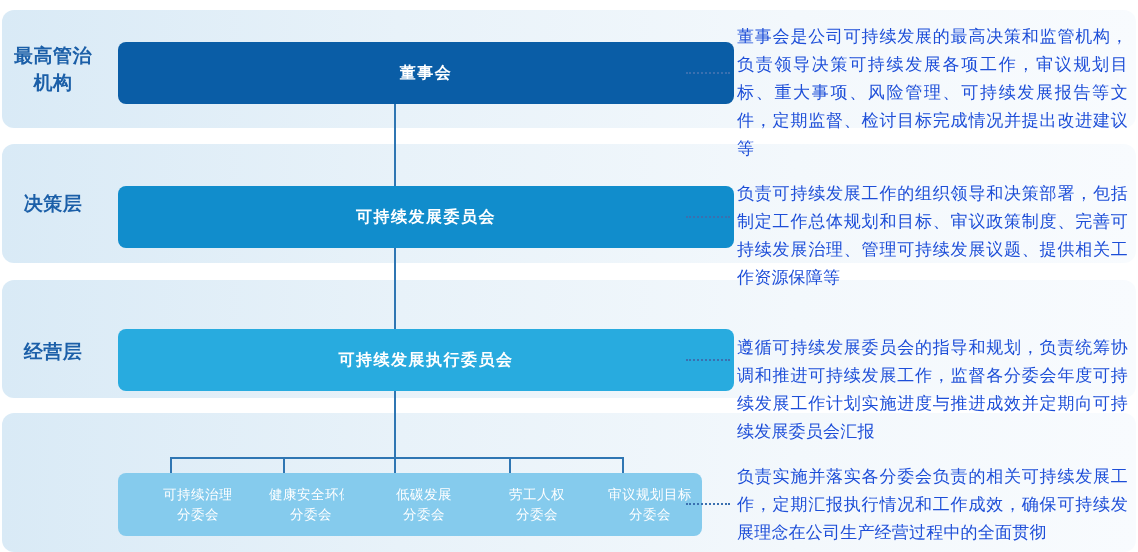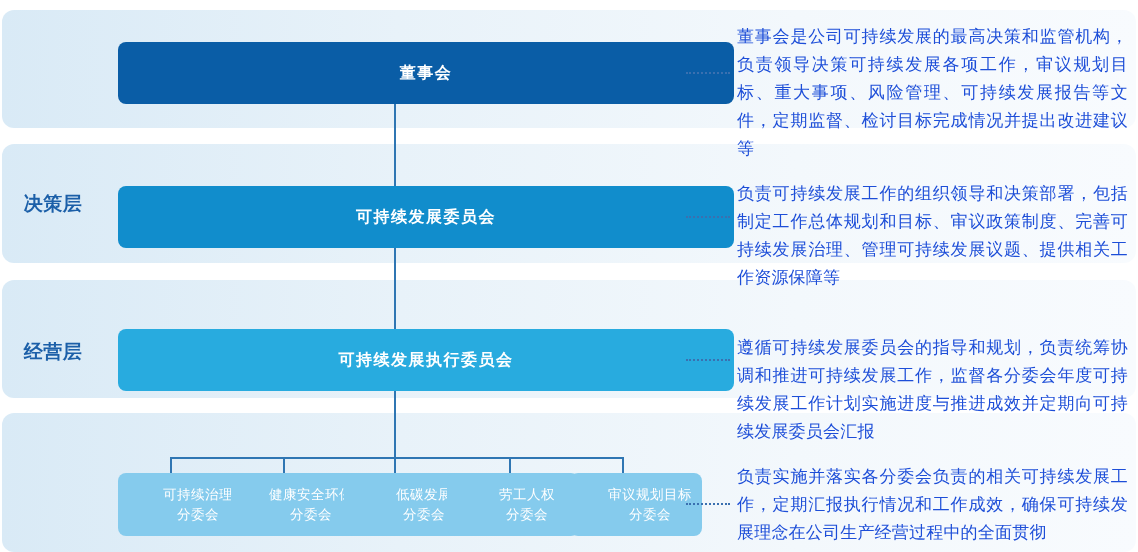--- a/index.html
+++ b/index.html
@@ -46,21 +46,21 @@
   .subbox{
     position:absolute;top:473px;width:104px;height:63px;
     border-radius:8px;background:#85cbed;
     display:flex;flex-direction:column;align-items:center;justify-content:center;
     color:#ffffff;font-size:13.5px;font-weight:400;line-height:20px;
     text-align:center;letter-spacing:.5px;padding-left:28px;
   }
   .subbox.s1{left:118px;}
   .subbox.s2{left:231px;}
   .subbox.s3{left:344px;}
-  .subbox.s4{left:447px;}
+  .subbox.s4{left:457px;}
   .subbox.s5{left:570px;}
   
   .conn{position:absolute;background:#2f76b3;}
   .conn.v1{left:394px;top:104px;width:2px;height:82px;}
   .conn.v2{left:394px;top:248px;width:2px;height:81px;}
   .conn.v3{left:394px;top:391px;width:2px;height:82px;}
   .conn.hbar{left:170px;top:457px;width:453px;height:2px;}
   .conn.d1{left:170px;top:457px;width:2px;height:16px;}
   .conn.d2{left:283px;top:457px;width:2px;height:16px;}
   .conn.d4{left:509px;top:457px;width:2px;height:16px;}
@@ -97,20 +97,23 @@
 
   <div class="conn v1"></div>
   <div class="conn v2"></div>
   <div class="conn v3"></div>
   <div class="conn hbar"></div>
   <div class="conn d1"></div>
   <div class="conn d2"></div>
   <div class="conn d4"></div>
   <div class="conn d5"></div>
 
+  <div class="level l1">
+      <span>最高管治机构</span>
+    </div>
   <div class="level l2">
       <span>决策层</span>
     </div>
   <div class="level l3">
       <span>经营层</span>
     </div>
 
   <div class="orgbox board">董事会</div>
   <div class="orgbox committee">可持续发展委员会</div>
   <div class="orgbox execcom">可持续发展执行委员会</div>

